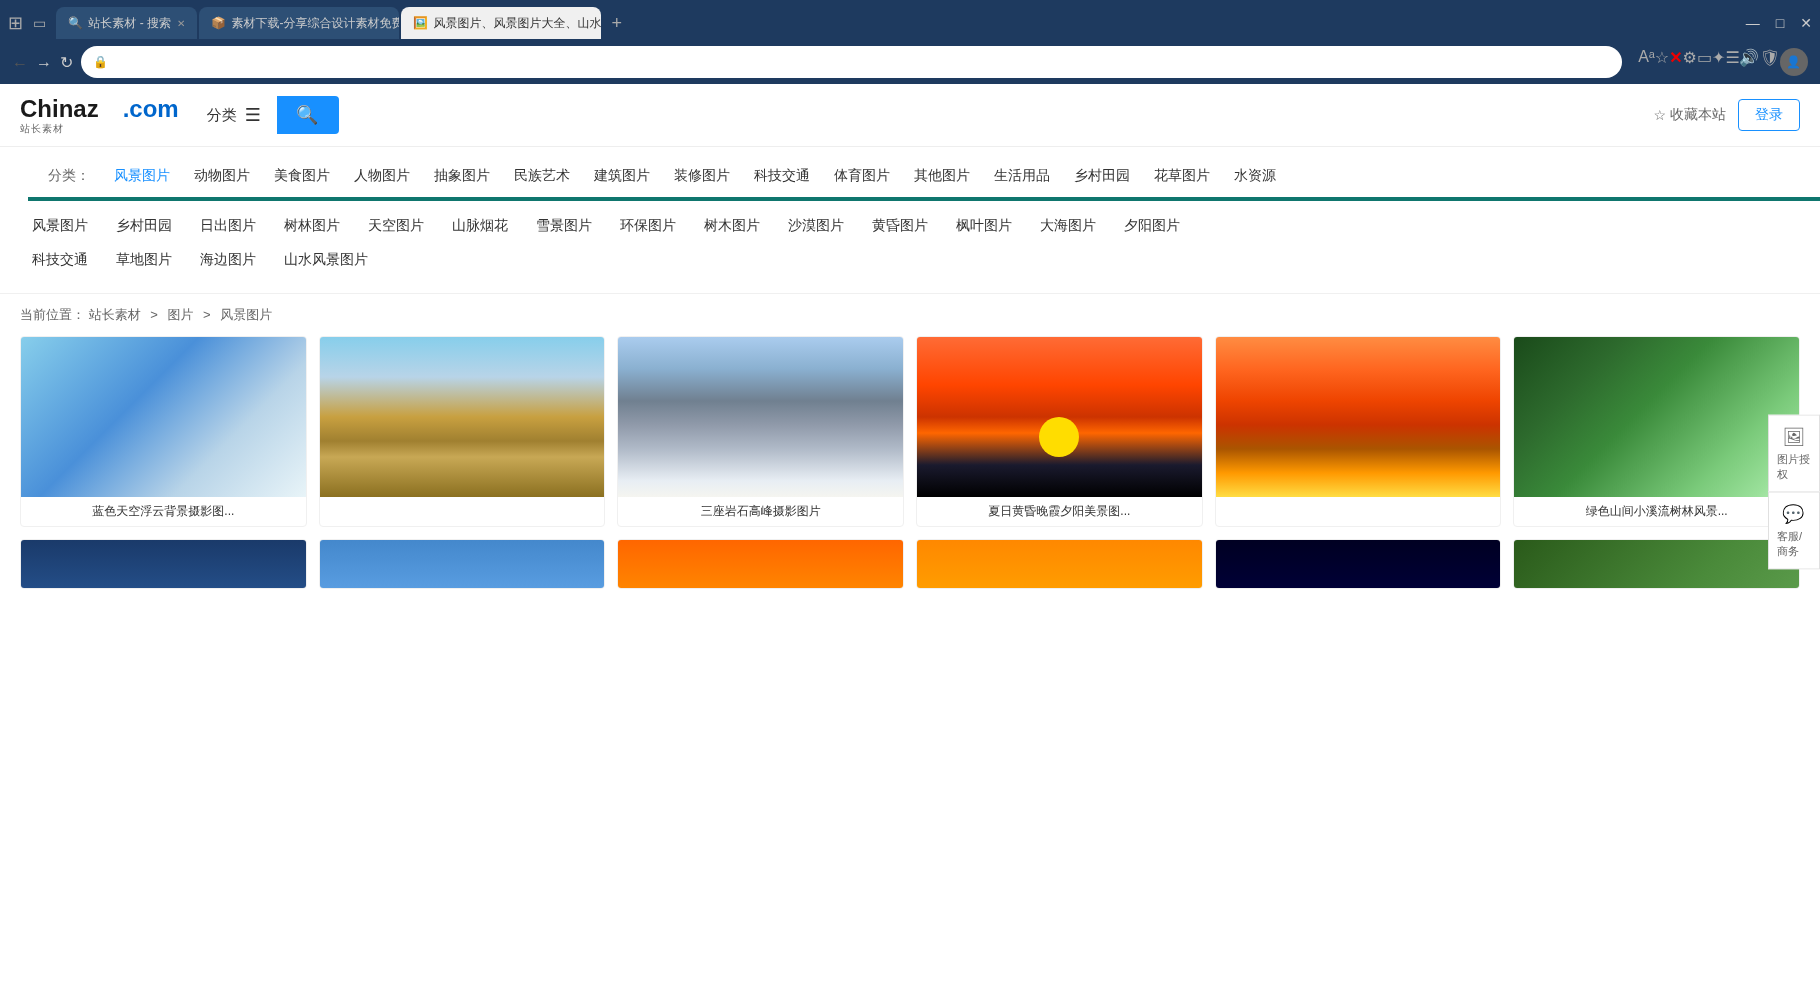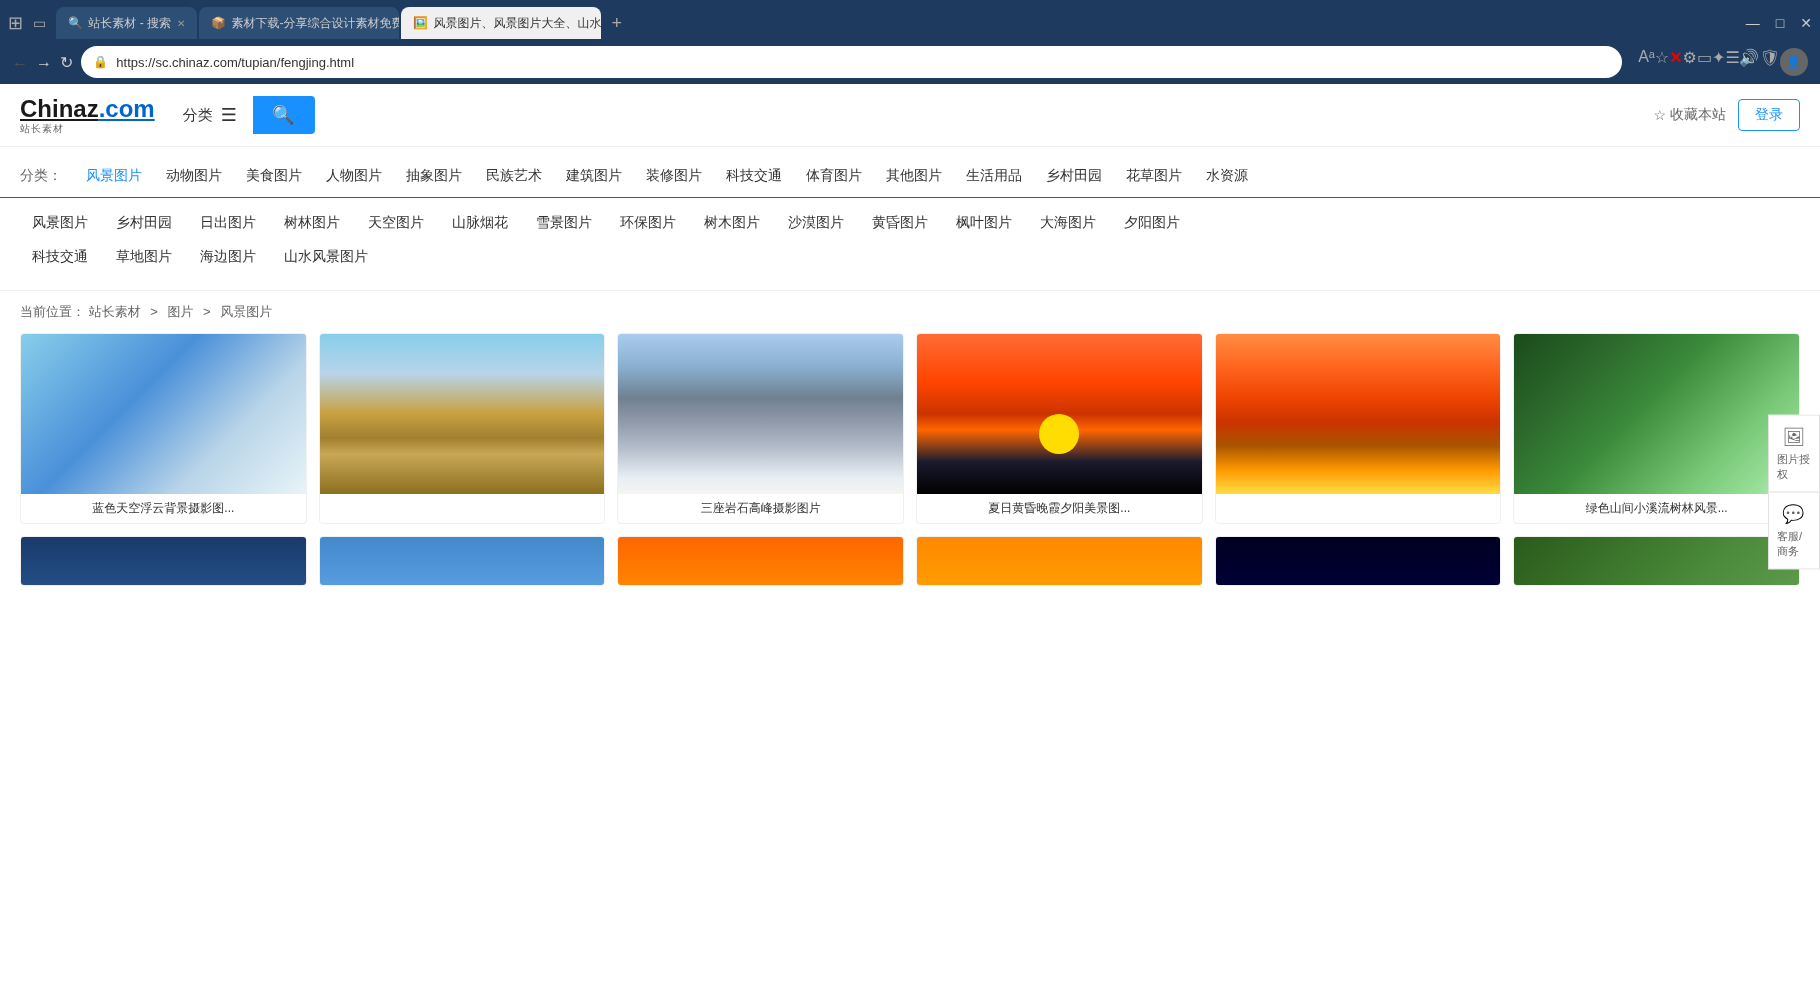--- a/index.html
+++ b/index.html
@@ -136,21 +136,21 @@
     .logo-wrap {
       display: flex;
       flex-direction: column;
       line-height: 1.1;
     }
     .logo-chinaz {
       font-size: 24px;
       font-weight: bold;
       color: #1a1a1a;
     }
-    .logo-chinaz span { color: #0066cc; text-decoration: underline; }
+    .logo-chinaz span { color: #0066cc; }
     .logo-sub {
       font-size: 10px;
       color: #666;
       letter-spacing: 1px;
     }
     .header-nav {
       display: flex;
       align-items: center;
       gap: 8px;
       margin-left: 12px;
@@ -209,21 +209,22 @@
       padding: 6px 16px;
       border-radius: 4px;
       font-size: 14px;
       cursor: pointer;
       background: #fff;
     }
 
     
     .category-main {
       padding: 16px 20px 8px 20px;
-      border-bottom: 1px solid #0f766e;
+      border-bottom: 4px solid #0f766e;
+      margin-left: 28px;
     }
     .category-main-row {
       display: flex;
       align-items: center;
       flex-wrap: wrap;
       gap: 0;
     }
     .cat-label {
       color: #666;
       font-size: 14px;
@@ -389,21 +390,20 @@
   </div>
 
   <div class="address-bar">
     <div class="nav-buttons">
       <span class="nav-btn disabled">←</span>
       <span class="nav-btn">→</span>
       <span class="nav-btn">↻</span>
     </div>
     <div class="address-input-wrap">
       <span class="lock-icon">🔒</span>
-      <span class="address-text">https://sc.chinaz.com/tupian/fengjing.html</span>
     </div>
     <div class="address-right-icons">
       <span class="addr-icon">Aᵃ</span>
       <span class="addr-icon">☆</span>
       <span class="addr-icon" style="color:#e00;font-weight:bold;">✕</span>
       <span class="addr-icon">⚙</span>
       <span class="addr-icon">▭</span>
       <span class="addr-icon">✦</span>
       <span class="addr-icon">☰</span>
       <span class="addr-icon">🔊</span>
@@ -411,21 +411,21 @@
       <div class="profile-icon">👤</div>
     </div>
   </div>
 </div>
 
 <div class="page-content">
 
   <div class="site-header">
     <div class="logo-wrap">
       <div class="logo-chinaz">
-        <span style="color:#1a1a1a;">Chinaz</span><span style="color:#0066cc;">.com</span>
+        <span style="color:#1a1a1a;">Chinaz</span><span style="color:#0066cc;margin-left:24px;">.com</span>
       </div>
       <div class="logo-sub">站长素材</div>
     </div>
 
     <div class="header-nav">
       <span class="nav-classify">分类</span>
       <span class="hamburger">☰</span>
     </div>
 
     <div class="search-wrap">

